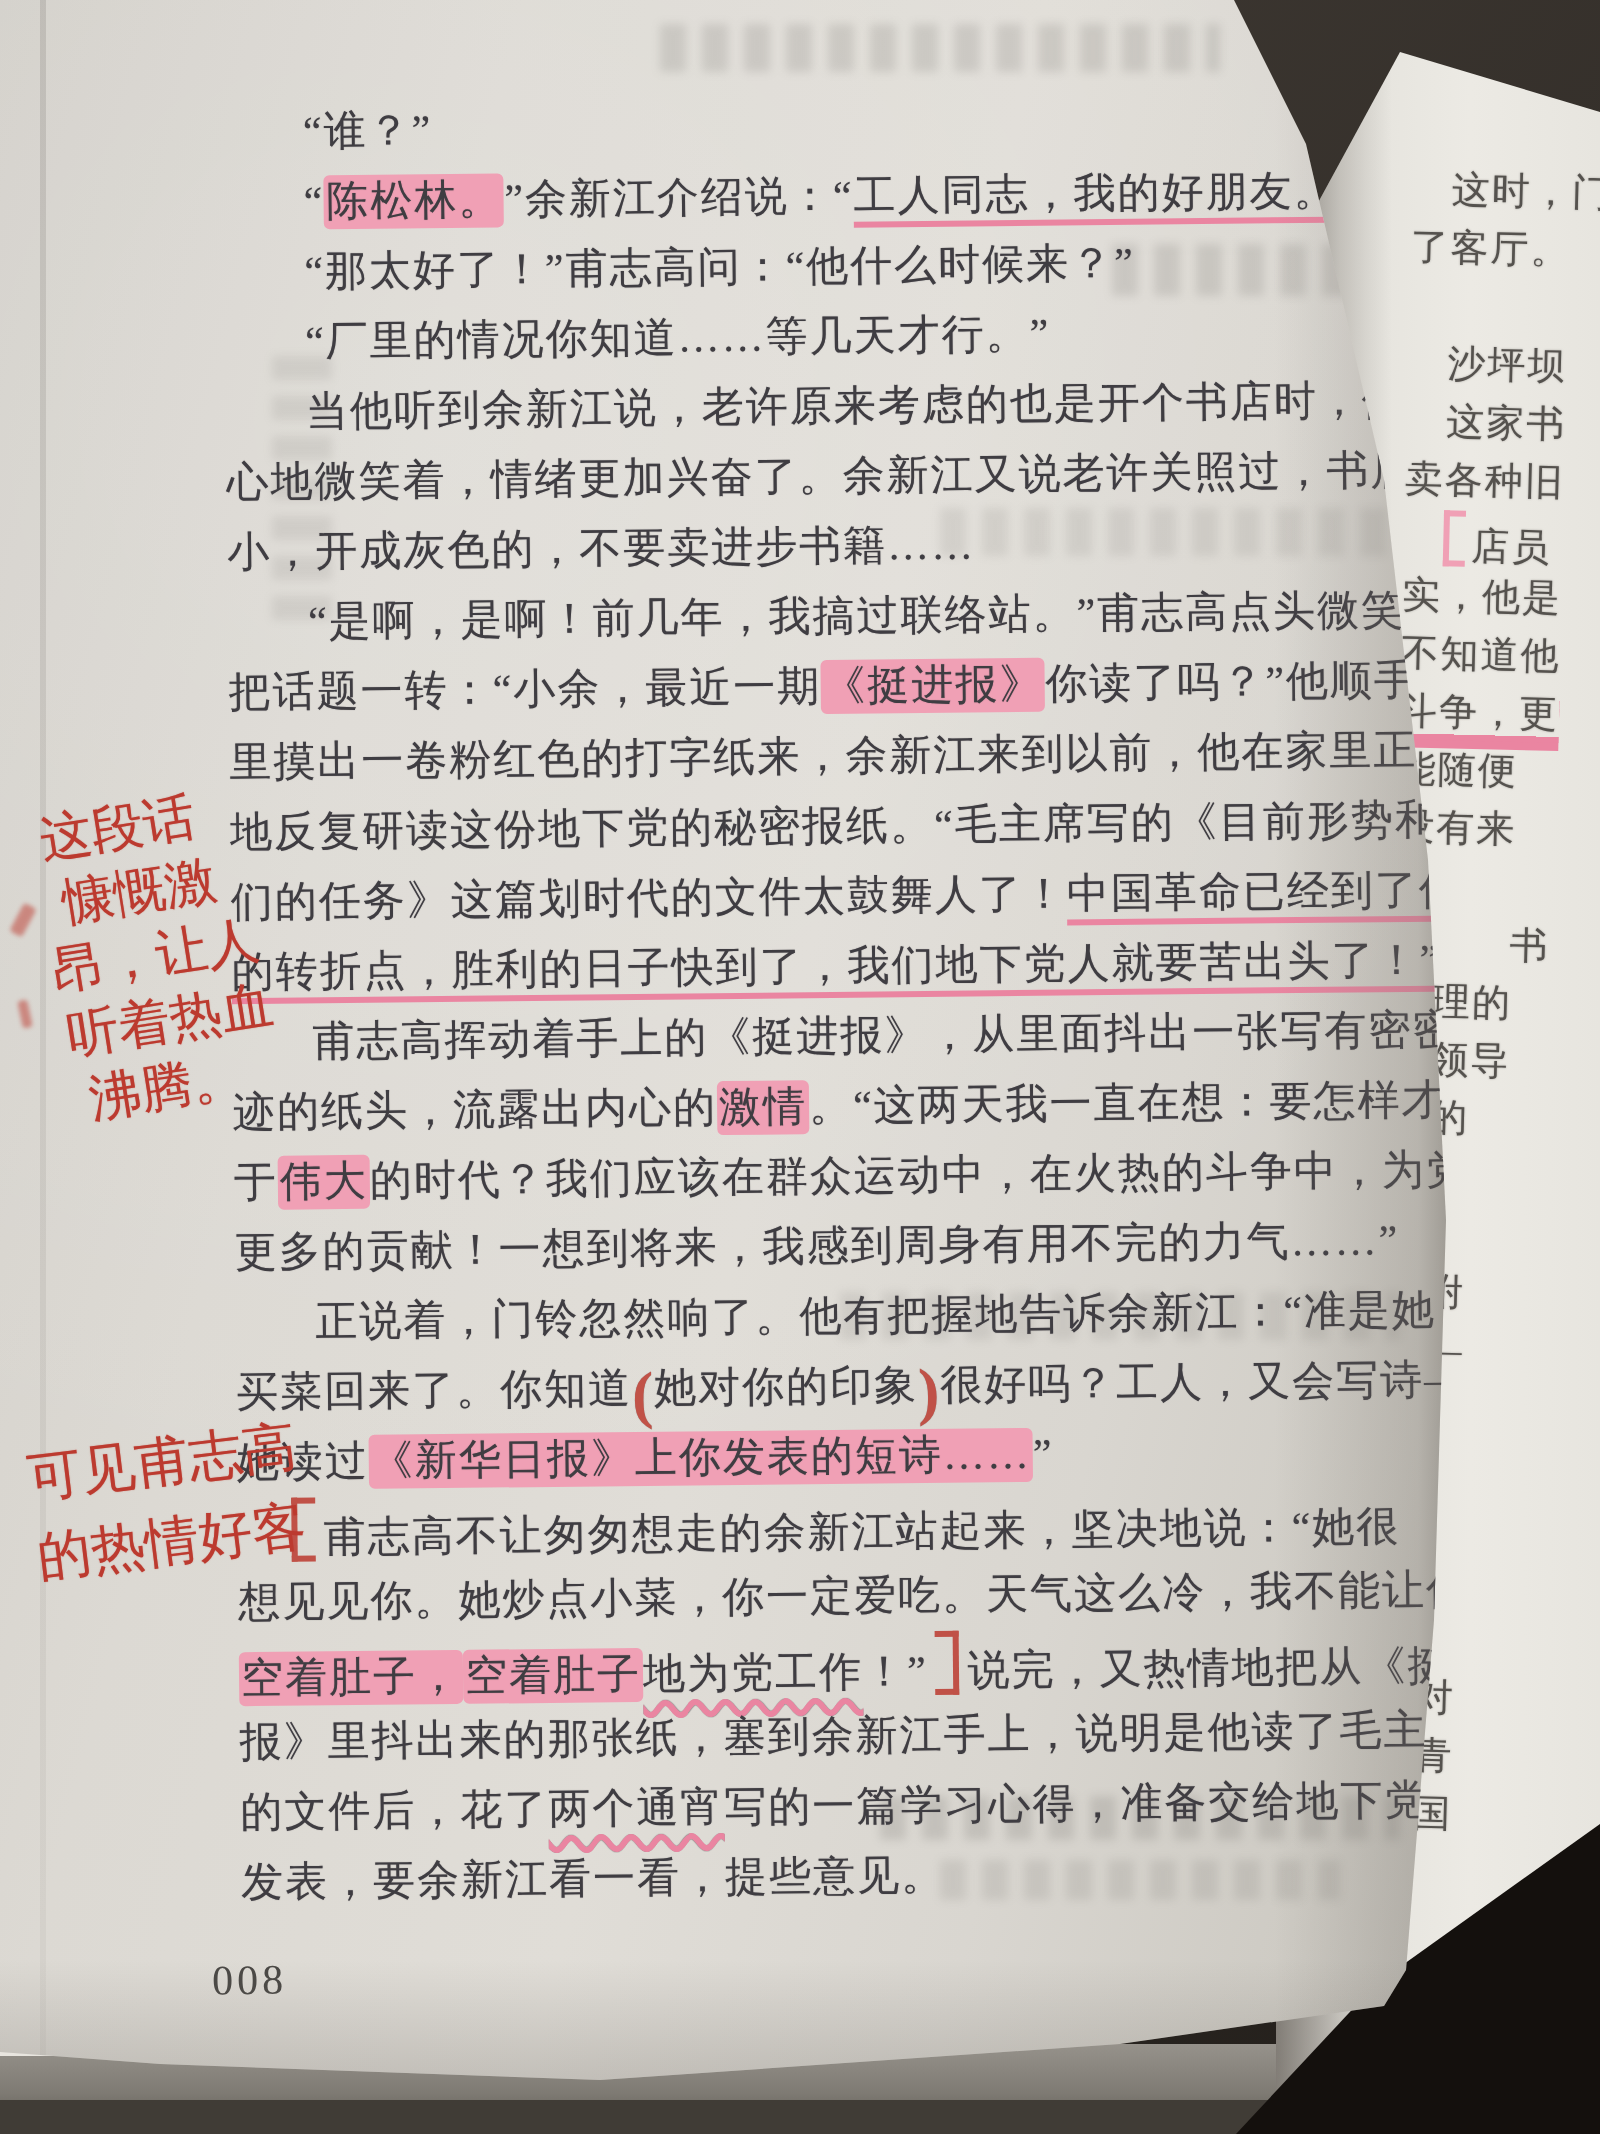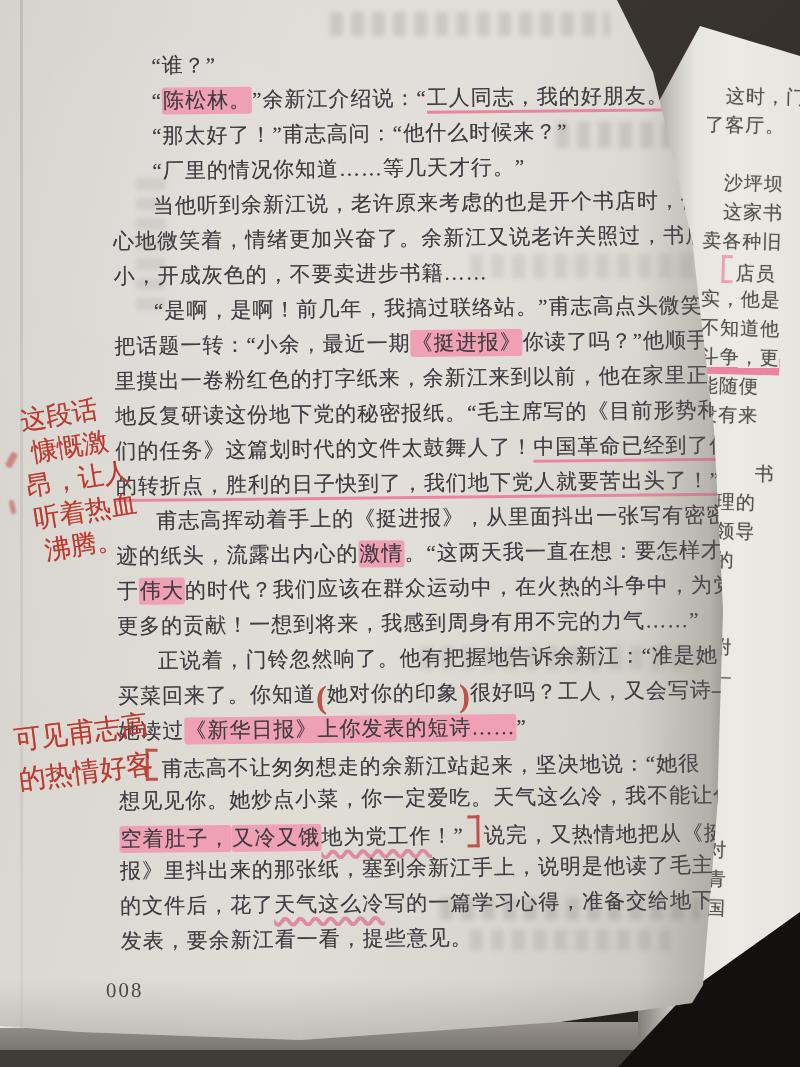--- a/index.html
+++ b/index.html
@@ -172,23 +172,23 @@
         <div class="line"><span class="m-ul">的转折点，胜利的日子快到了，我们地下党人就要苦出头了！”</span></div>
         <div class="line ind"><span>甫志高挥动着手上的《挺进报》，从里面抖出一张写有密密字</span></div>
         <div class="line"><span>迹的纸头，流露出内心的</span><span class="m-hl">激情</span><span>。“这两天我一直在想：要怎样才无愧</span></div>
         <div class="line"><span>于</span><span class="m-hl">伟大</span><span>的时代？我们应该在群众运动中，在火热的斗争中，为党作出</span></div>
         <div class="line"><span>更多的贡献！一想到将来，我感到周身有用不完的力气……”</span></div>
         <div class="line ind"><span>正说着，门铃忽然响了。他有把握地告诉余新江：“准是她</span></div>
         <div class="line"><span>买菜回来了。你知道</span><span class="m-rp">(</span><span>她对你的印象</span><span class="m-rp">)</span><span>很好吗？工人，又会写诗——</span></div>
         <div class="line"><span>她读过</span><span class="m-hl">《新华日报》上你发表的短诗……</span><span>”</span></div>
         <div class="line ind"><span class="m-rbo"></span><span>甫志高不让匆匆想走的余新江站起来，坚决地说：“她很</span></div>
         <div class="line"><span>想见见你。她炒点小菜，你一定爱吃。天气这么冷，我不能让你</span></div>
-        <div class="line"><span class="m-hl">空着肚子，</span><span class="m-hl">又冷又饿</span><span class="m-wavy">地为党工作</span><span>！”</span><span class="m-rbc"></span><span>说完，又热情地把从《挺进</span></div>
+        <div class="line"><span class="m-hl">空着肚子，</span><span class="m-hl">空着肚子</span><span class="m-wavy">地为党工作</span><span>！”</span><span class="m-rbc"></span><span>说完，又热情地把从《挺进</span></div>
         <div class="line"><span>报》里抖出来的那张纸，塞到余新江手上，说明是他读了毛主席</span></div>
-        <div class="line"><span>的文件后，花了</span><span class="m-wavy">天气这么冷</span><span>写的一篇学习心得，准备交给地下党刊</span></div>
+        <div class="line"><span>的文件后，花了</span><span class="m-wavy">两个通宵</span><span>写的一篇学习心得，准备交给地下党刊</span></div>
         <div class="line"><span>发表，要余新江看一看，提些意见。</span></div>
       </div>
 
     <div class="note" id="note-0">
         <div class="note-row">这段话</div>
         <div class="note-row">慷慨激</div>
         <div class="note-row">昂，让人</div>
         <div class="note-row">听着热血</div>
         <div class="note-row">沸腾。</div>
       </div>

